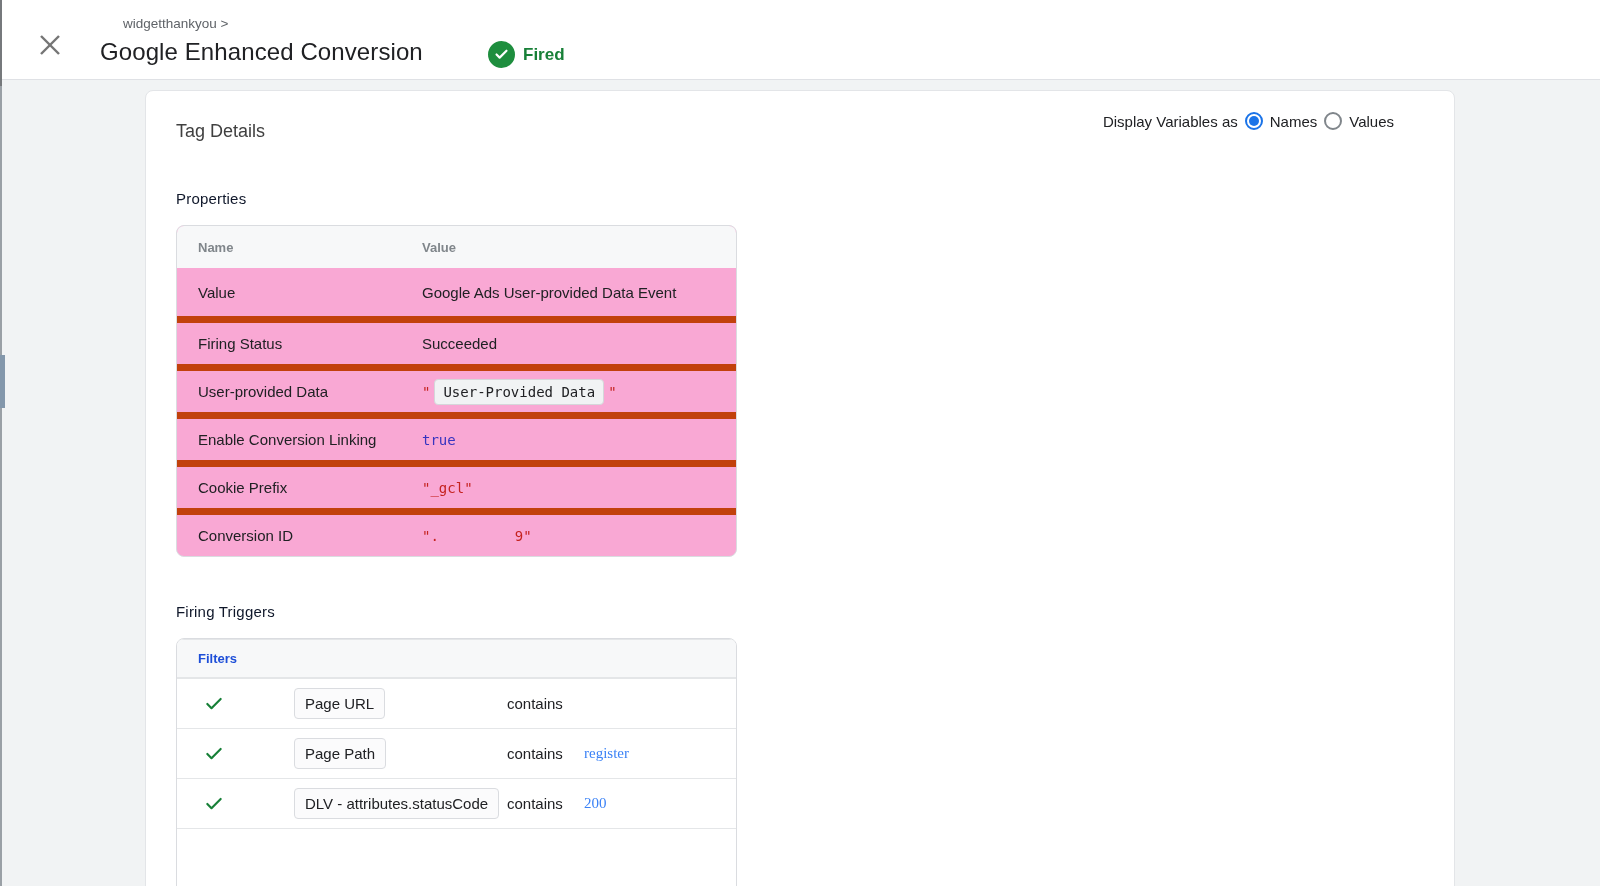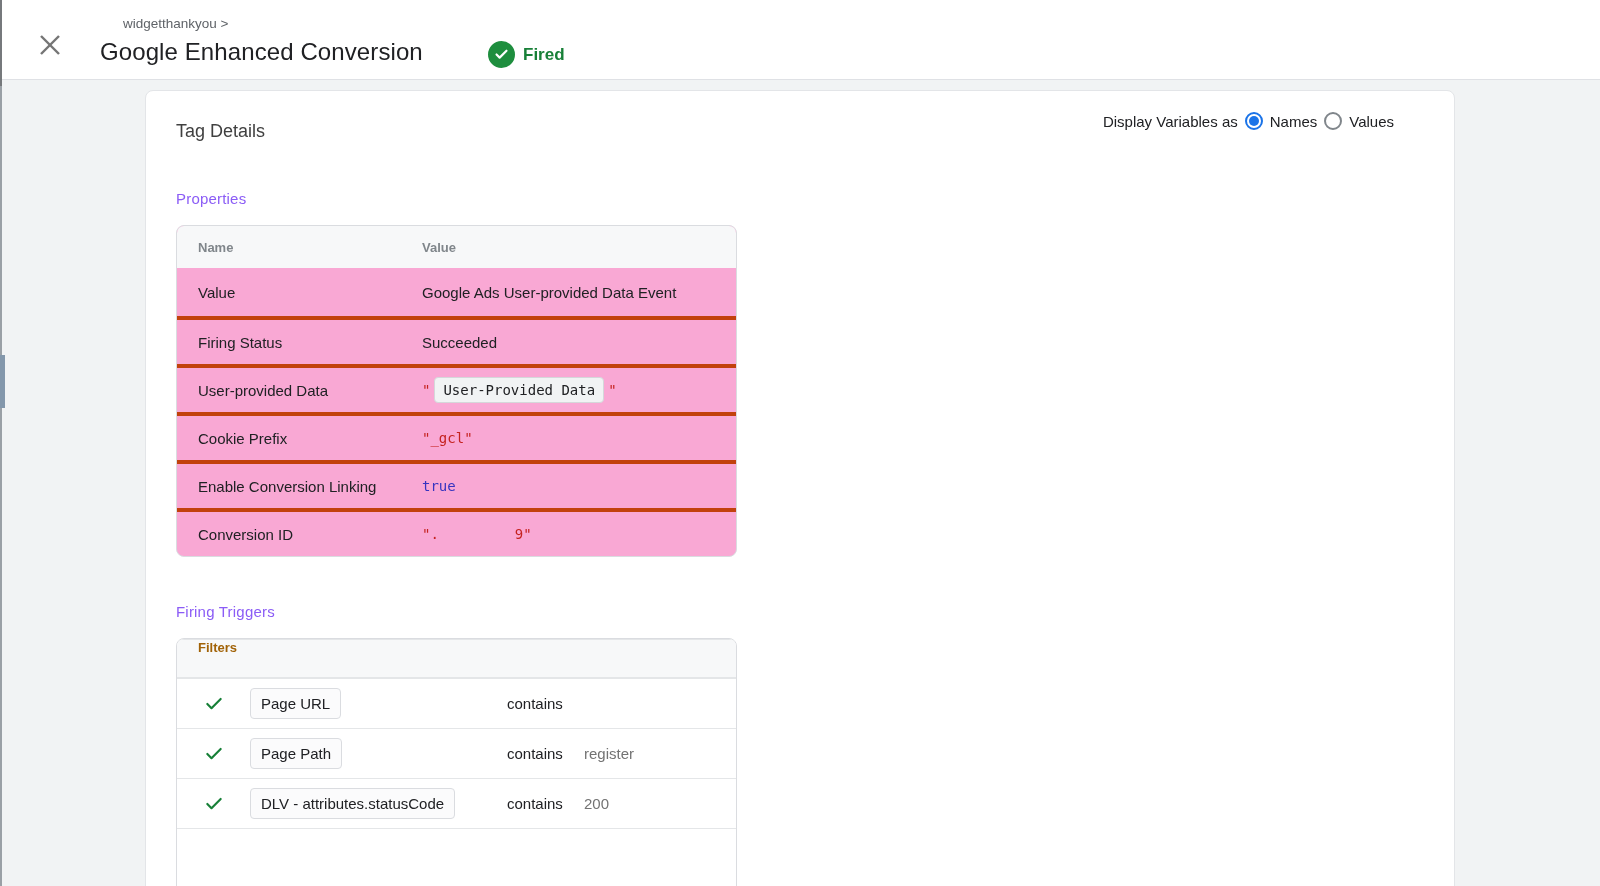--- a/index.html
+++ b/index.html
@@ -51,35 +51,35 @@
   .display-vars {
     position: absolute; top: 21px; right: 60px;
     display: flex; align-items: center; gap: 7px; font-size: 15px; color: #202124;
   }
   .radio { width: 18px; height: 18px; border-radius: 50%; position: relative; cursor: pointer; flex: 0 0 auto; }
   .radio.sel { border: 2px solid #1a73e8; }
   .radio.sel::after { content: ""; position: absolute; left: 2px; top: 2px; width: 10px; height: 10px; border-radius: 50%; background: #1a73e8; }
   .radio.unsel { border: 2px solid #80868b; }
   .radio-label { cursor: pointer; }
 
-  .section-label { position: absolute; left: 30px; font-size: 15px; color: #8b5cf6; letter-spacing: 0.2px; }
+  .section-label { position: absolute; left: 30px; font-size: 15px; color: #0f172a; letter-spacing: 0.2px; }
   .lbl-props { top: 99px; }
   .lbl-triggers { top: 512px; }
 
   
   .props-table {
     position: absolute; left: 30px; top: 134px; width: 561px;
     border: 1px solid #dadce0; border-radius: 8px; overflow: hidden; background: #f9a8d4;
   }
   .props-head {
     height: 42px; background: #f7f8f9; display: flex; align-items: center;
     font-size: 13px; font-weight: 700; color: #80868b;
   }
   .props-head .col-name { padding-left: 21px; width: 245px; }
-  .prow { height: 48px; display: flex; align-items: center; border-top: 4px solid #c2410c; font-size: 15px; }
+  .prow { height: 48px; display: flex; align-items: center; border-top: 7px solid #c2410c; font-size: 15px; }
   .prow .pname { padding-left: 21px; width: 245px; flex: 0 0 auto; color: #202124; }
   .prow .pval { display: flex; align-items: center; color: #202124; }
   .code { font-family: "DejaVu Sans Mono", "Liberation Mono", monospace; font-size: 14px; }
   .code.red { color: #c5221f; }
   .code.blue { color: #3734c0; }
   .quote { font-family: "DejaVu Sans Mono", "Liberation Mono", monospace; font-size: 14px; color: #c5221f; }
   .chip-mono {
     font-family: "DejaVu Sans Mono", "Liberation Mono", monospace; font-size: 14px; color: #202124;
     background: #f1f3f4; border: 1px solid #d5d7da; border-radius: 4px;
     padding: 4px 8px; margin: 0 4px; display: inline-block; cursor: pointer;
@@ -88,33 +88,33 @@
 
   
   .trigger-card {
     position: absolute; left: 30px; top: 547px; width: 561px; height: 300px;
     border: 1px solid #dadce0; border-radius: 8px 8px 0 0; overflow: hidden; background: #fff;
   }
   .trig-head { height: 55px; display: flex; align-items: center; gap: 17px; padding-left: 23px; }
   .trig-name { font-size: 17px; color: #202124; }
   .filters-head {
     height: 39px; background: #f7f8f9; border-top: 1px solid #e4e6e8; border-bottom: 1px solid #e4e6e8;
-    display: flex; align-items: flex-start; padding-left: 21px;
-    font-size: 13px; font-weight: 700; color: #a16207;
+    display: flex; align-items: center; padding-left: 21px;
+    font-size: 13px; font-weight: 700; color: #1d4ed8;
   }
   .frow { height: 50px; display: flex; align-items: center; border-top: 1px solid #e4e6e8; font-size: 15px; }
   .frow:first-of-type { border-top: none; }
   .frow .fcheck { margin-left: 27px; flex: 0 0 auto; }
   .frow .chip {
     margin-left: 26px; background: #fbfbfc; border: 1px solid #dadce0; border-radius: 4px;
     padding: 6px 10px; color: #202124; cursor: pointer; white-space: nowrap;
   }
   .frow .op { position: absolute; left: 330px; color: #202124; }
-  .frow .fval { position: absolute; left: 407px; color: #737373; }
-  .frow { position: relative; }
+  .frow .fval { position: absolute; left: 407px; color: #3b82f6; font-family: Liberation Serif, serif; }
+  .frow { position: relative; gap: 44px; }
   .frow-sliver { height: 40px; border-top: 1px solid #e4e6e8; background: #fff; }
 
   svg { display: block; }
 </style>
 </head>
 <body>
 
 <div class="edge-line"></div>
 <div class="edge-line-top"></div>
 <div class="edge-thumb"></div>
@@ -171,27 +171,27 @@
     <div class="prow">
       <span class="pname">User-provided Data</span>
       <span class="pval">
         <span class="quote">"</span>
         <span class="chip-mono">User-Provided Data</span>
         <span class="quote">"</span>
       </span>
     </div>
 
     <div class="prow">
+      <span class="pname">Enable Conversion Linking</span>
+      <span class="pval code blue">true</span>
+    </div>
+
+    <div class="prow">
       <span class="pname">Cookie Prefix</span>
       <span class="pval code red">"_gcl"</span>
-    </div>
-
-    <div class="prow">
-      <span class="pname">Enable Conversion Linking</span>
-      <span class="pval code blue">true</span>
     </div>
 
     <div class="prow">
       <span class="pname">Conversion ID</span>
       <span class="pval">
         <span class="code red">".</span>
         <span class="mask-gap"></span>
         <span class="code red">9"</span>
       </span>
     </div>

